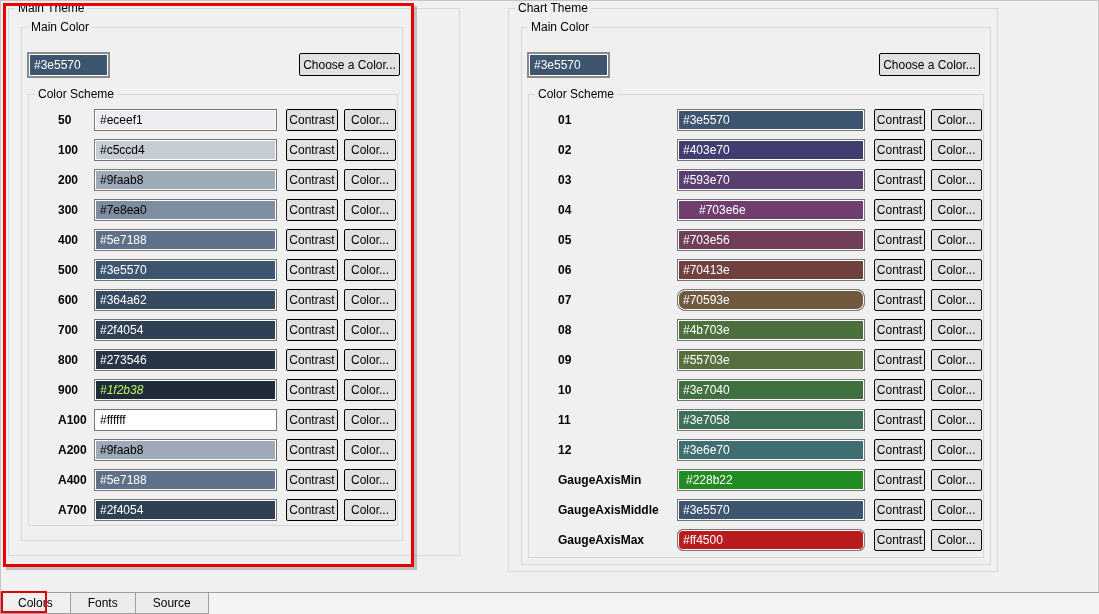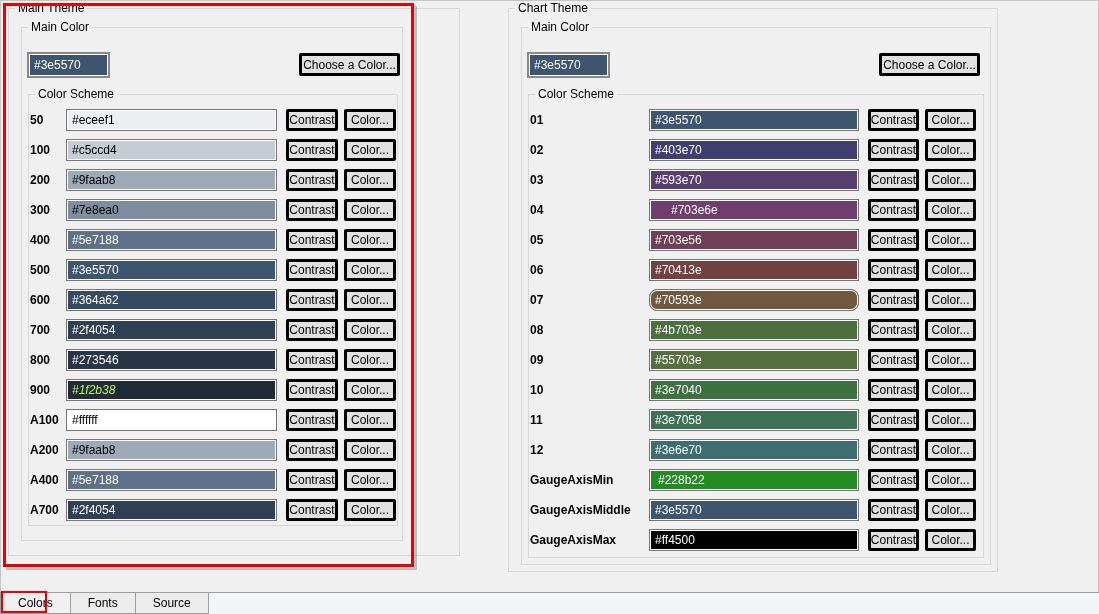--- a/index.html
+++ b/index.html
@@ -15,29 +15,29 @@
 
   
   .annot { position:absolute; border:3px solid #e80000; background:transparent;
            box-shadow:3px 3px 0 rgba(130,130,130,0.45); pointer-events:none; z-index:50; }
   .annot-tab { position:absolute; border:2px solid #e80000; background:transparent; z-index:60; pointer-events:none; }
 
   
   .main-swatch { position:absolute; left:5px; top:24px; width:83px; height:26px;
                  border:2px solid #8a8a8a; box-shadow:inset 0 0 0 1px #fff;
                  display:flex; align-items:center; padding-left:5px; }
-  .btn { background:#e1e1e1; border:3px solid #000000; border-radius:2px;
+  .btn { background:#e1e1e1; border:1px solid #000000; border-radius:2px;
          display:flex; align-items:center; justify-content:center;
          font-family:"Liberation Sans", sans-serif; font-size:12px; color:#000; cursor:default; }
   .choose-btn { position:absolute; top:25px; width:101px; height:23px; }
 
   
   .rows { position:absolute; left:1px; top:13px; right:1px;
           display:flex; flex-direction:column; gap:8px; padding-top:1px; }
-  .scheme-row { display:flex; align-items:center; height:22px; }
+  .scheme-row { display:flex; align-items:center; height:22px;margin-left:28px; }
   .row-label { font-weight:bold; flex:0 0 auto; }
   .color-field { height:22px; border:1px solid #767676; box-shadow:inset 0 0 0 1px #fff;
                  display:flex; align-items:center; padding-left:5px; overflow:hidden; }
   .contrast-btn { height:22px; margin-left:9px; flex:0 0 auto; }
   .color-btn { height:22px; margin-left:6px; flex:0 0 auto; }
 
   
   .p0 .row-label { width:36px; }
   .p0 .color-field { width:212px; }
   .p0 .contrast-btn { width:52px; }
@@ -259,21 +259,21 @@
               <div class="btn color-btn">Color...</div>
             </div>
             <div class="scheme-row">
               <span class="row-label">GaugeAxisMiddle</span>
               <div class="color-field" style="background: rgb(62, 85, 112); color: rgb(255, 255, 255);">#3e5570</div>
               <div class="btn contrast-btn">Contrast</div>
               <div class="btn color-btn">Color...</div>
             </div>
             <div class="scheme-row">
               <span class="row-label">GaugeAxisMax</span>
-              <div class="color-field" style="background: #000000; color: rgb(255, 255, 255);">#ff4500</div>
+              <div class="color-field" style="background: #b91c1c; color: rgb(255, 255, 255); border-radius: 6px;">#ff4500</div>
               <div class="btn contrast-btn">Contrast</div>
               <div class="btn color-btn">Color...</div>
             </div>
           </div>
       </div>
     </div>
   </div>
 
   <div class="tabbar" id="tabbar">
       <div class="tab selected">

